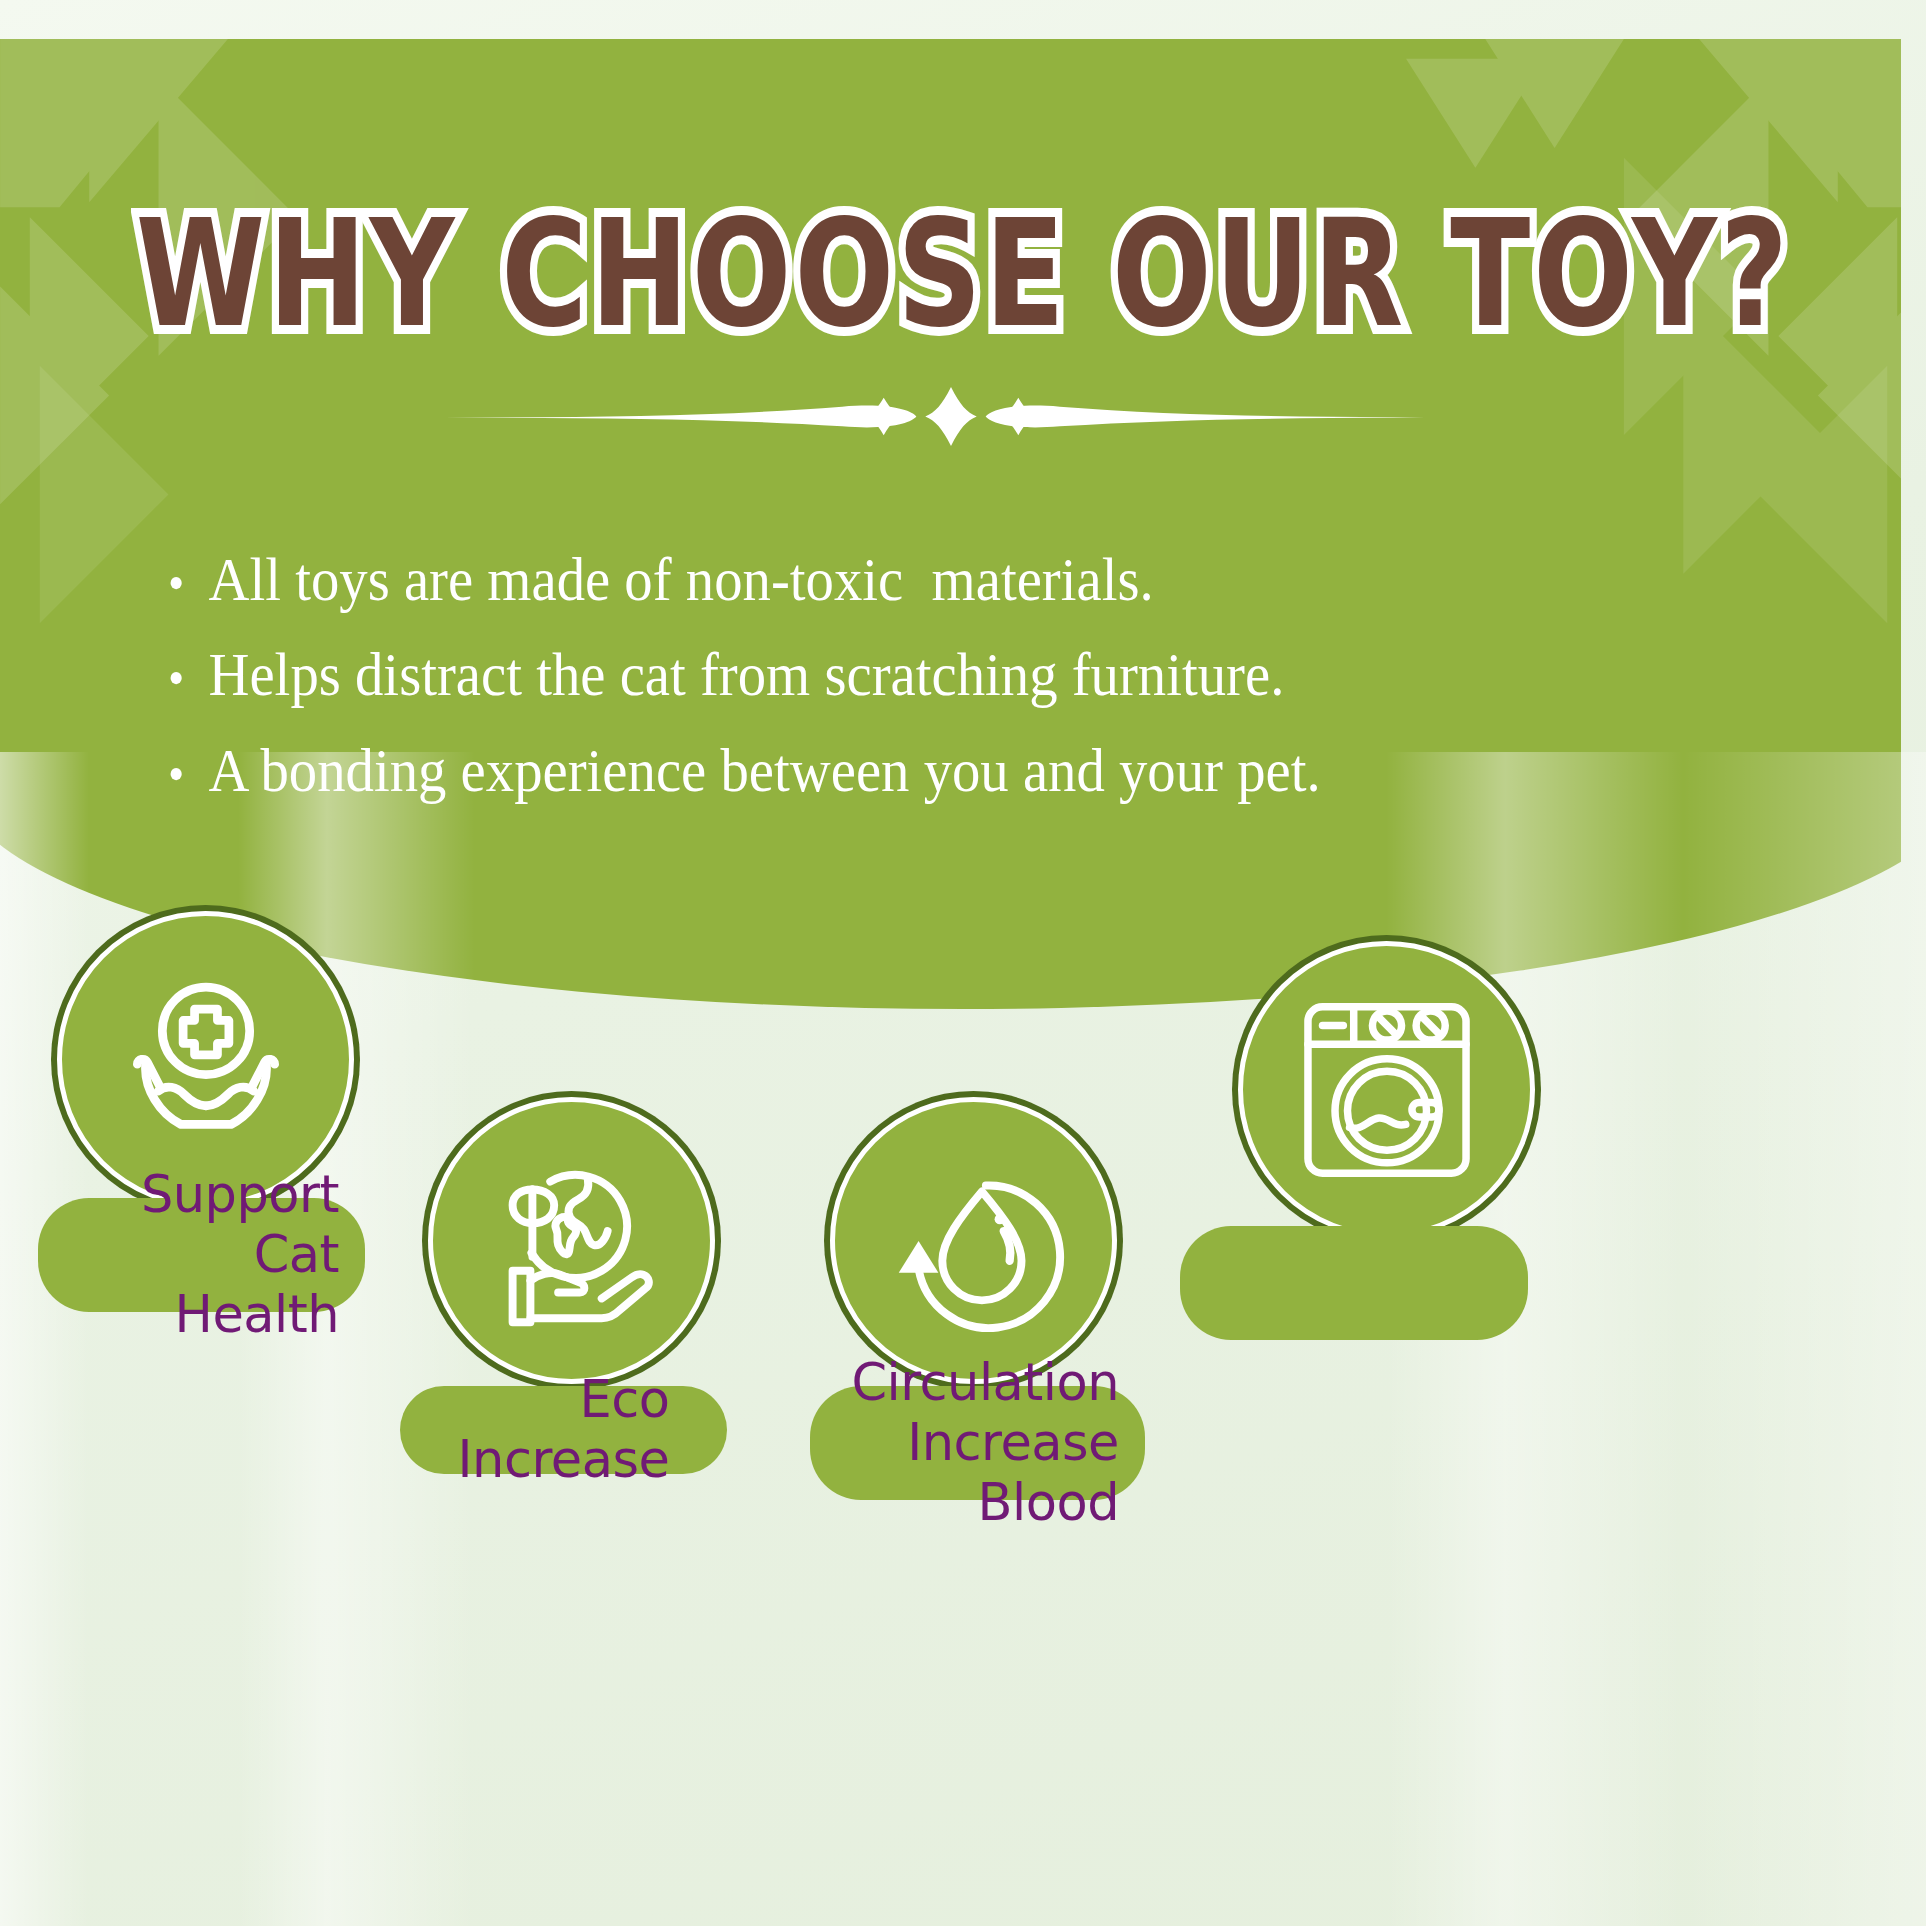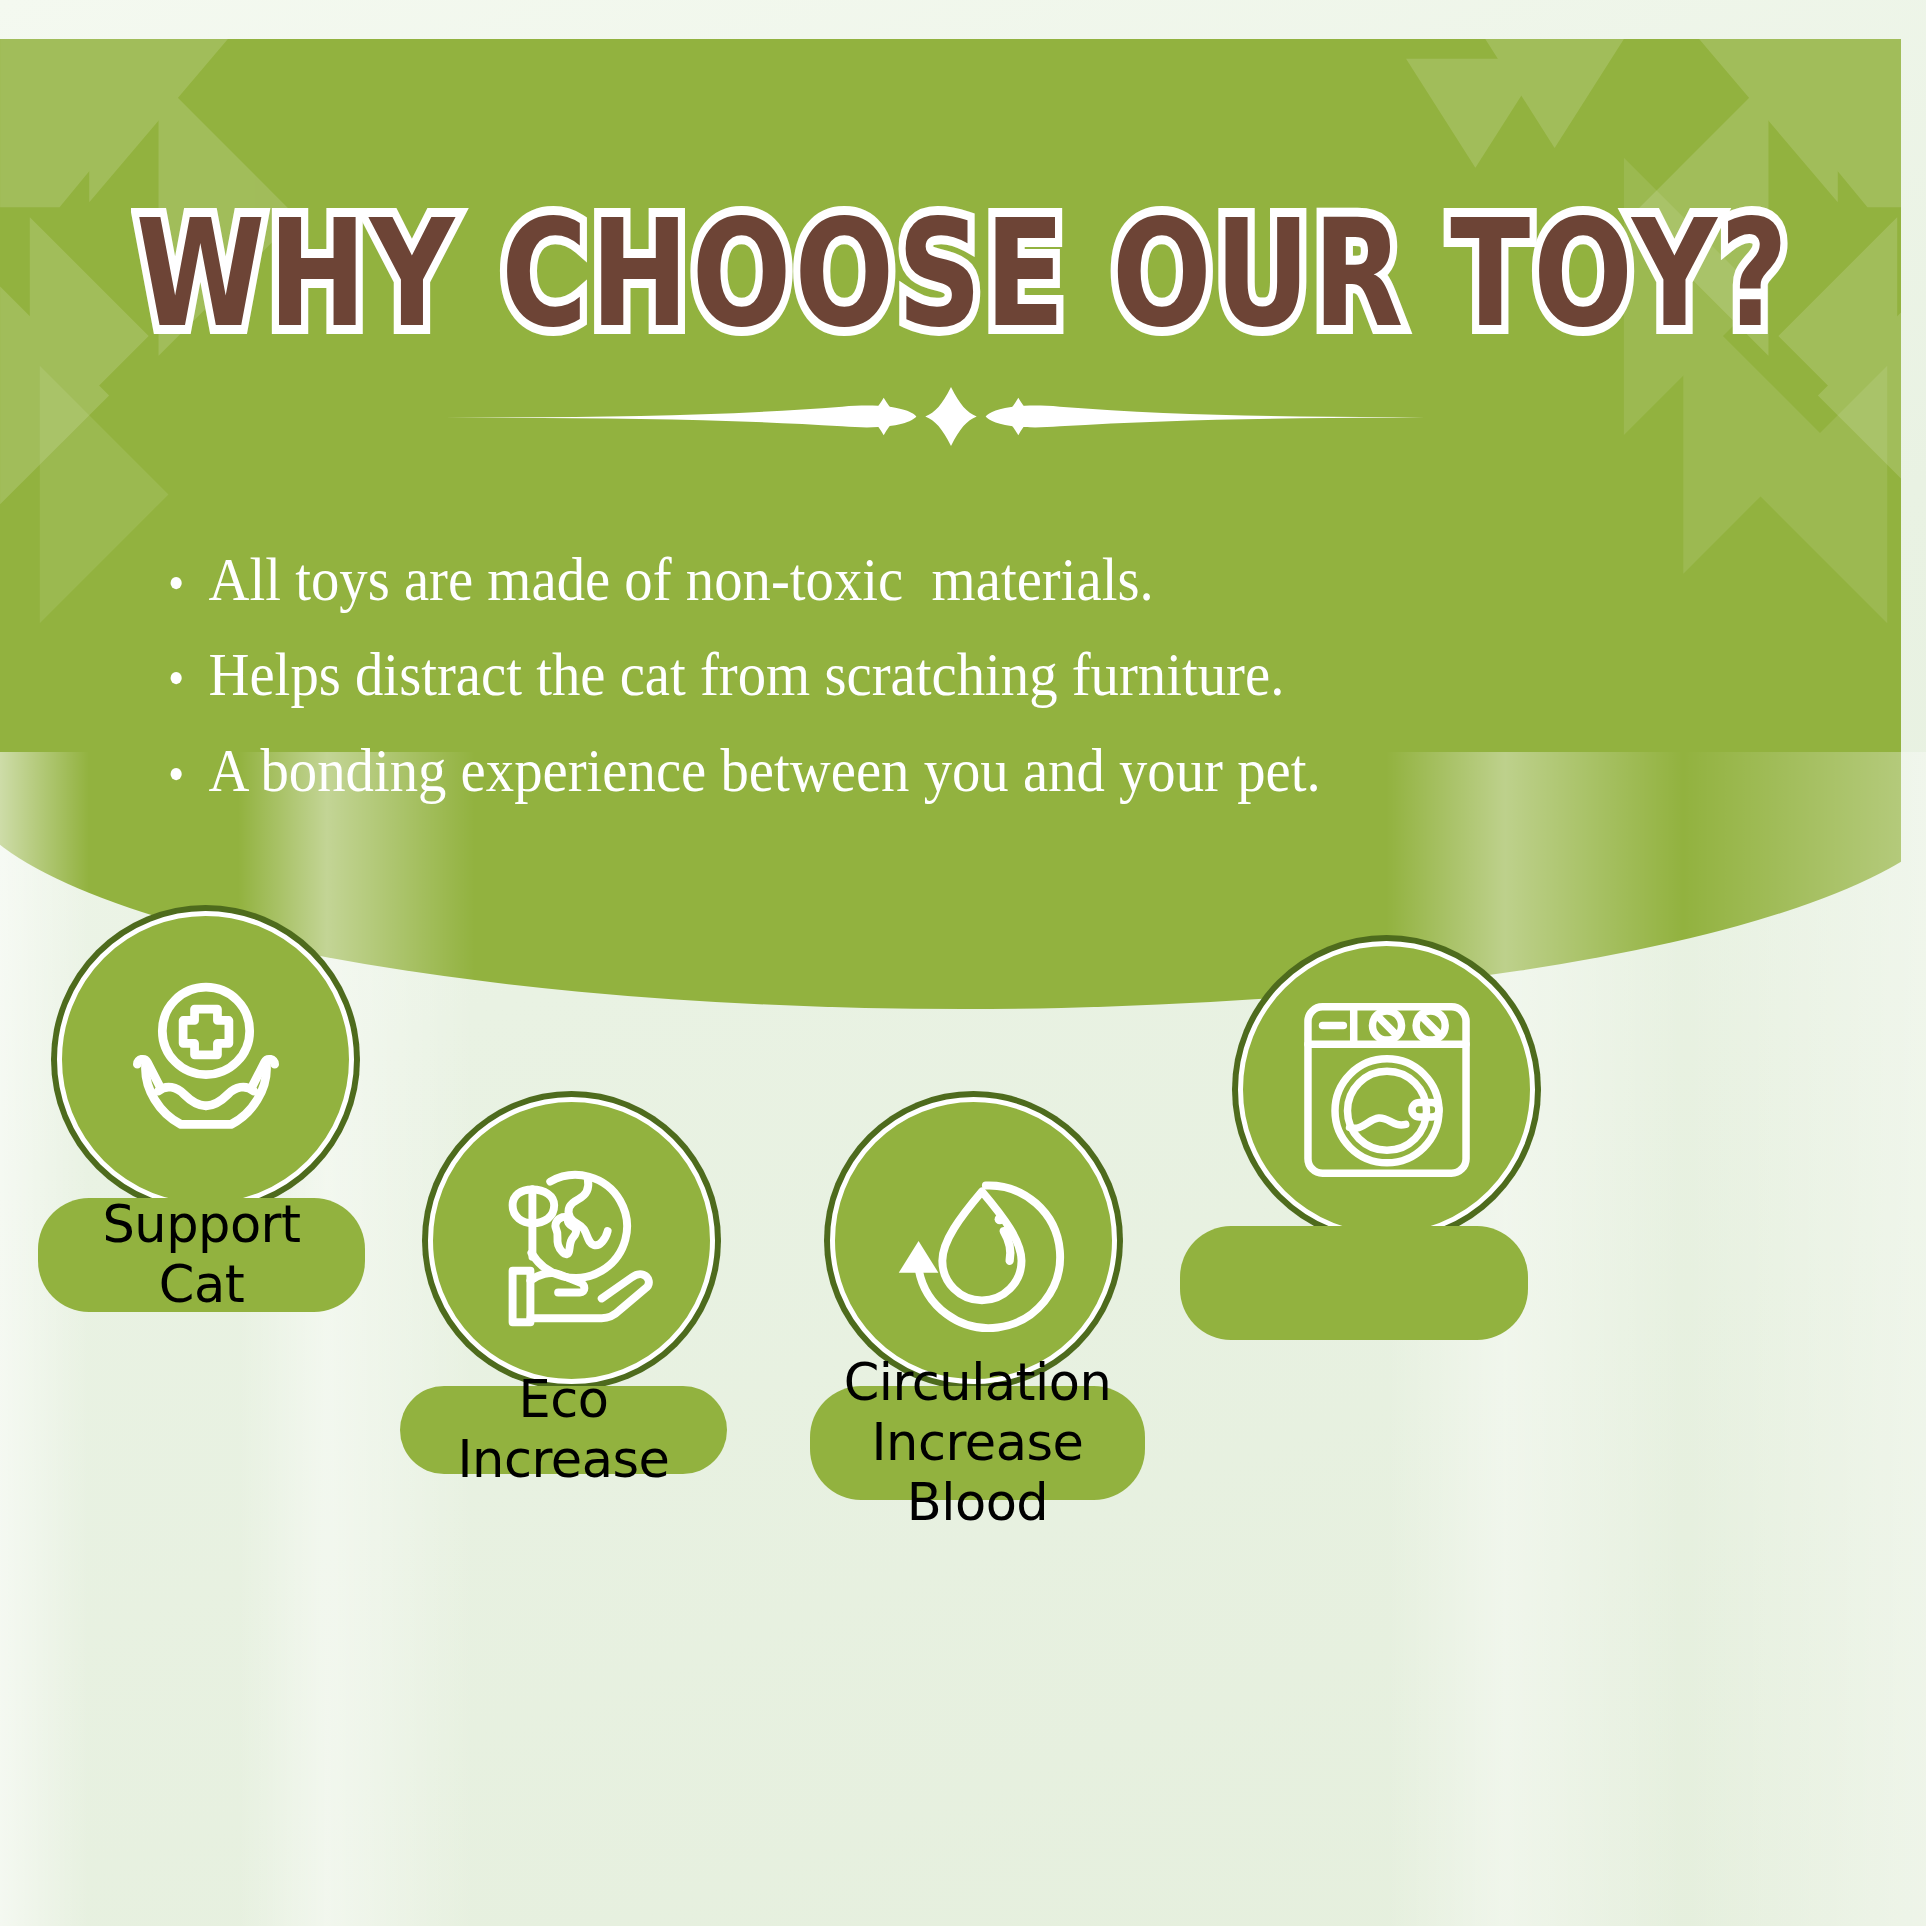--- a/index.html
+++ b/index.html
@@ -98,23 +98,23 @@
     position:absolute;border-radius:50%;
     background:#92b23f;
     border:5px solid #ffffff;
     box-shadow:0 0 0 6px #4e6b1d;
     display:flex;align-items:center;justify-content:center;
   }
   .badge-pill{
     position:absolute;
     background:#92b23f;
     border-radius:51px;
-    color:#000000;
+    color:#701a75;
     display:flex;align-items:center;justify-content:center;
-    text-align:center;
+    text-align:right;
     font-family:"DejaVu Sans", sans-serif;
     font-size:51px;
     line-height:1.18;
     padding:14px 26px;
     box-sizing:border-box;
     letter-spacing:-0.5px;
   }
   .badge-pill span{display:block;}
 
   
@@ -204,20 +204,21 @@
         <path d="M17 52c0-2.6 3.6-3.2 4.8-.9l6.2 12"></path>
         <path d="M83 52c0-2.6-3.6-3.2-4.8-.9l-6.2 12"></path>
         <path d="M21 52c-1 12 7 24 17 29h24c10-5 18-17 17-29"></path>
         <path d="M27 65c4-3.5 9-2 12.5 1.5 3 3 7 5.5 10.5 5.5"></path>
         <path d="M73 65c-4-3.5-9-2-12.5 1.5-3 3-7 5.5-10.5 5.5"></path>
       </svg>
     </div>
     <div class="badge-pill">
       <div>
         <span>Support Cat</span>
+        <span>Health</span>
       </div>
     </div>
   </div>
 
   <div class="badge" id="badge-eco">
     <div class="badge-circle">
       <svg width="198" height="198" viewBox="0 0 100 100" fill="none" stroke="#ffffff" stroke-width="4" stroke-linecap="round" stroke-linejoin="round">
         <path d="M39 20a26 26 0 1 1-9.5 36"></path>
         <path d="M58 19c1 5-1 8-5 10-4 2-6 5-4 9 1.5 3 5 3 7 6s2 7 5 8 6-3 7-7"></path>
         <path d="M45 38c-3 1-4 4-3 6 1.5 3 0 5 1 8 .8 2.4 3 5 4.5 4.6 1.6-.5 1-4 2-6.6 .9-2.4 3-3 2.5-5.4-.5-2.4-3.5-2-4-4.2-.4-1.8 0-3-3-2.4z"></path>

